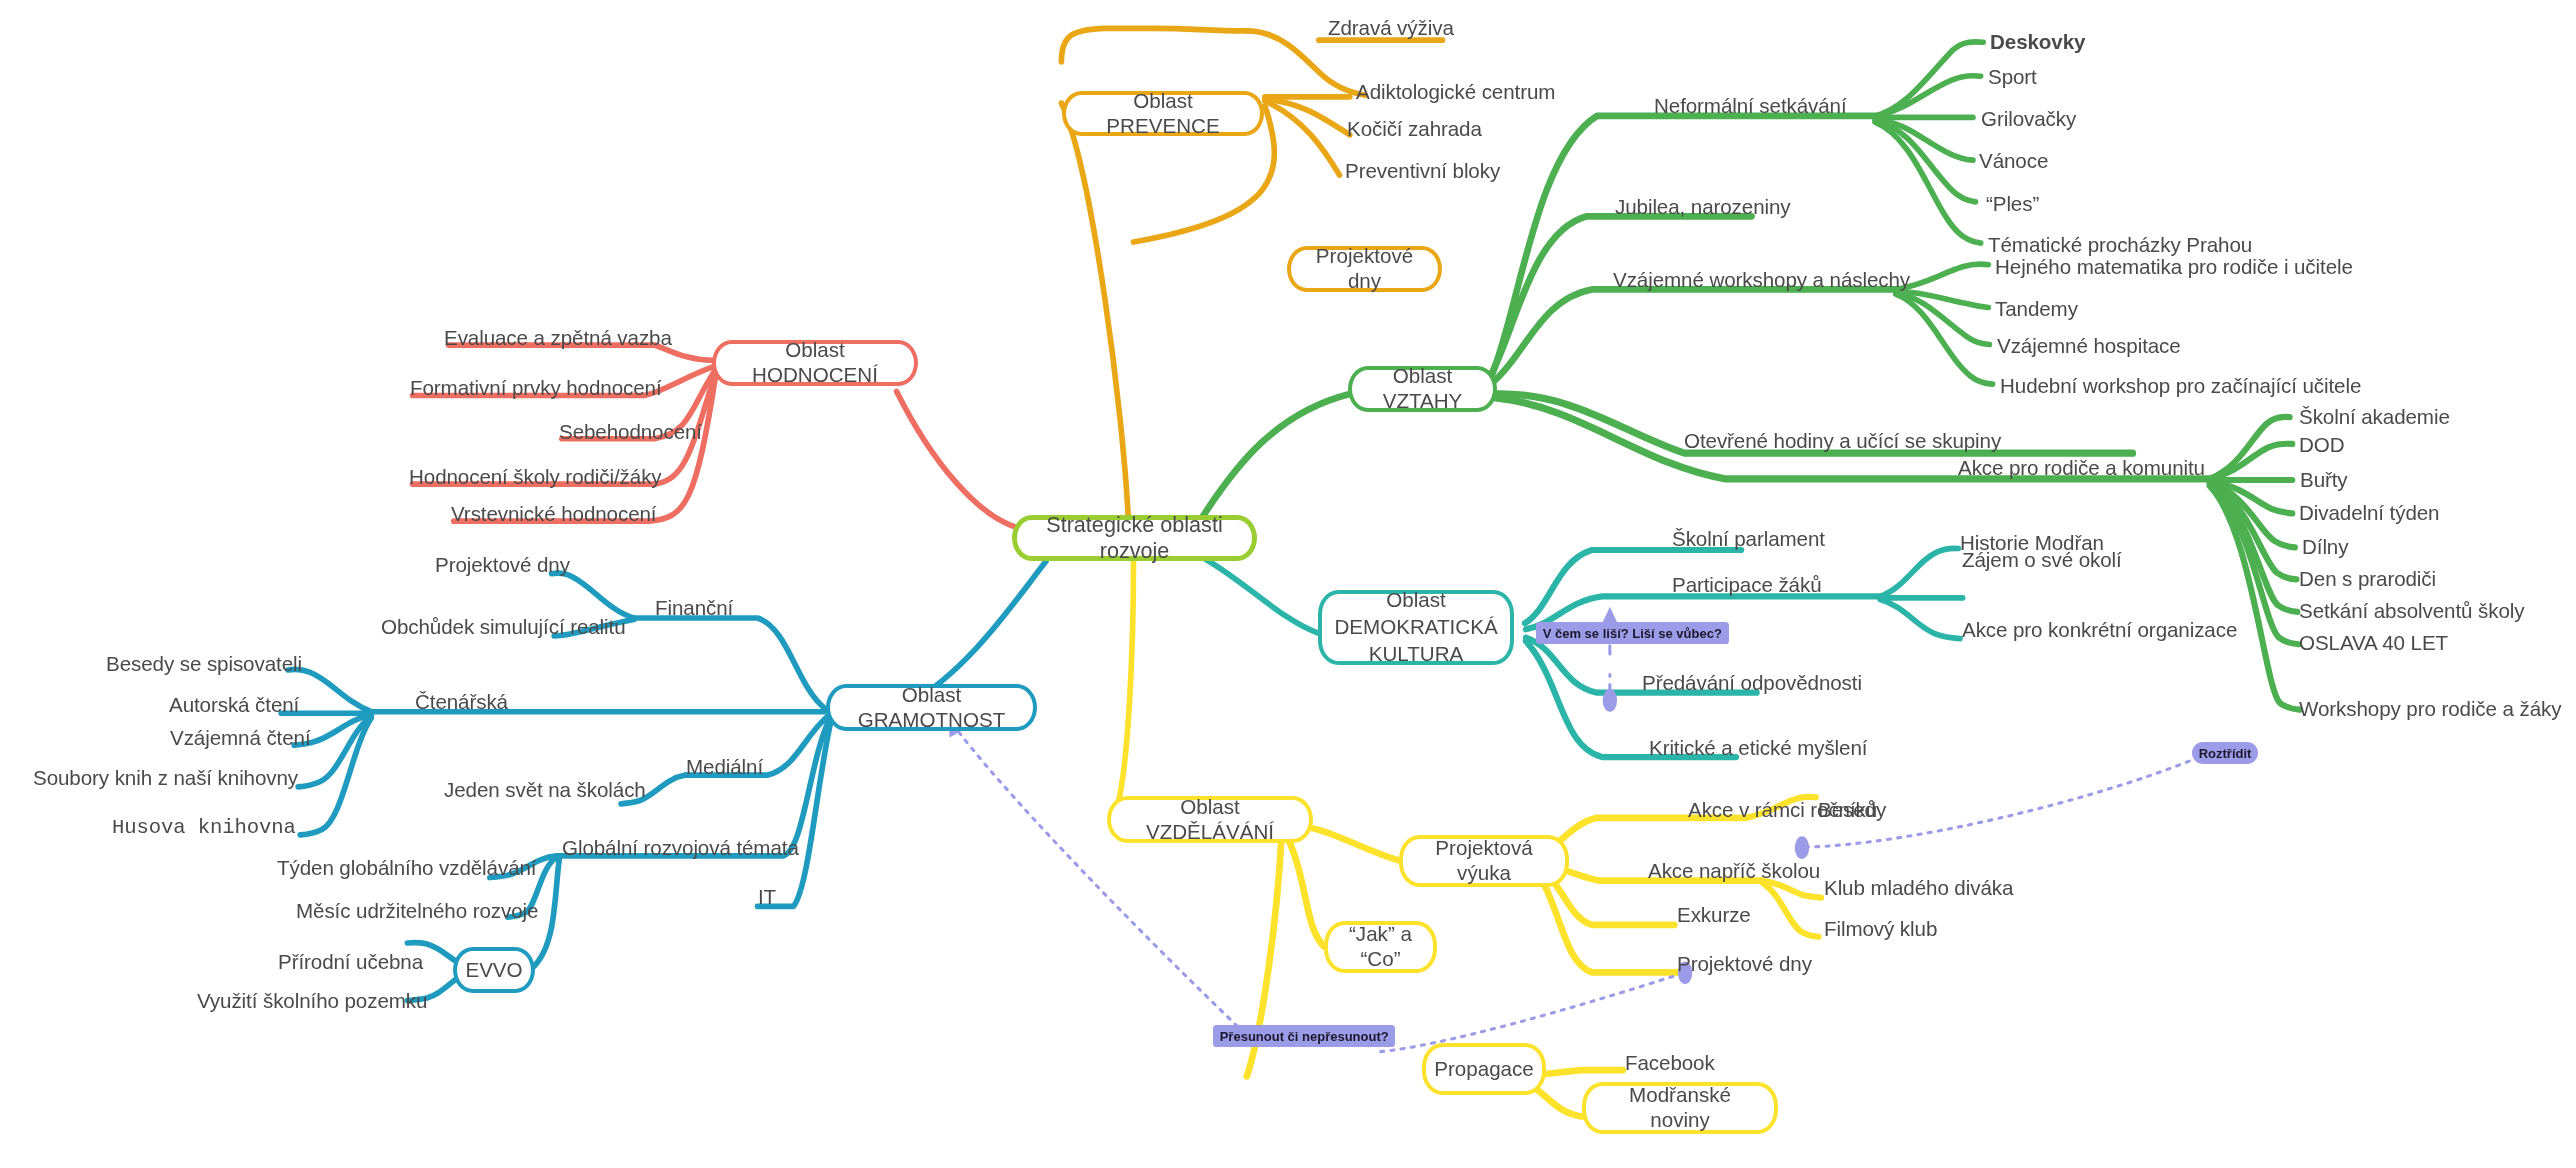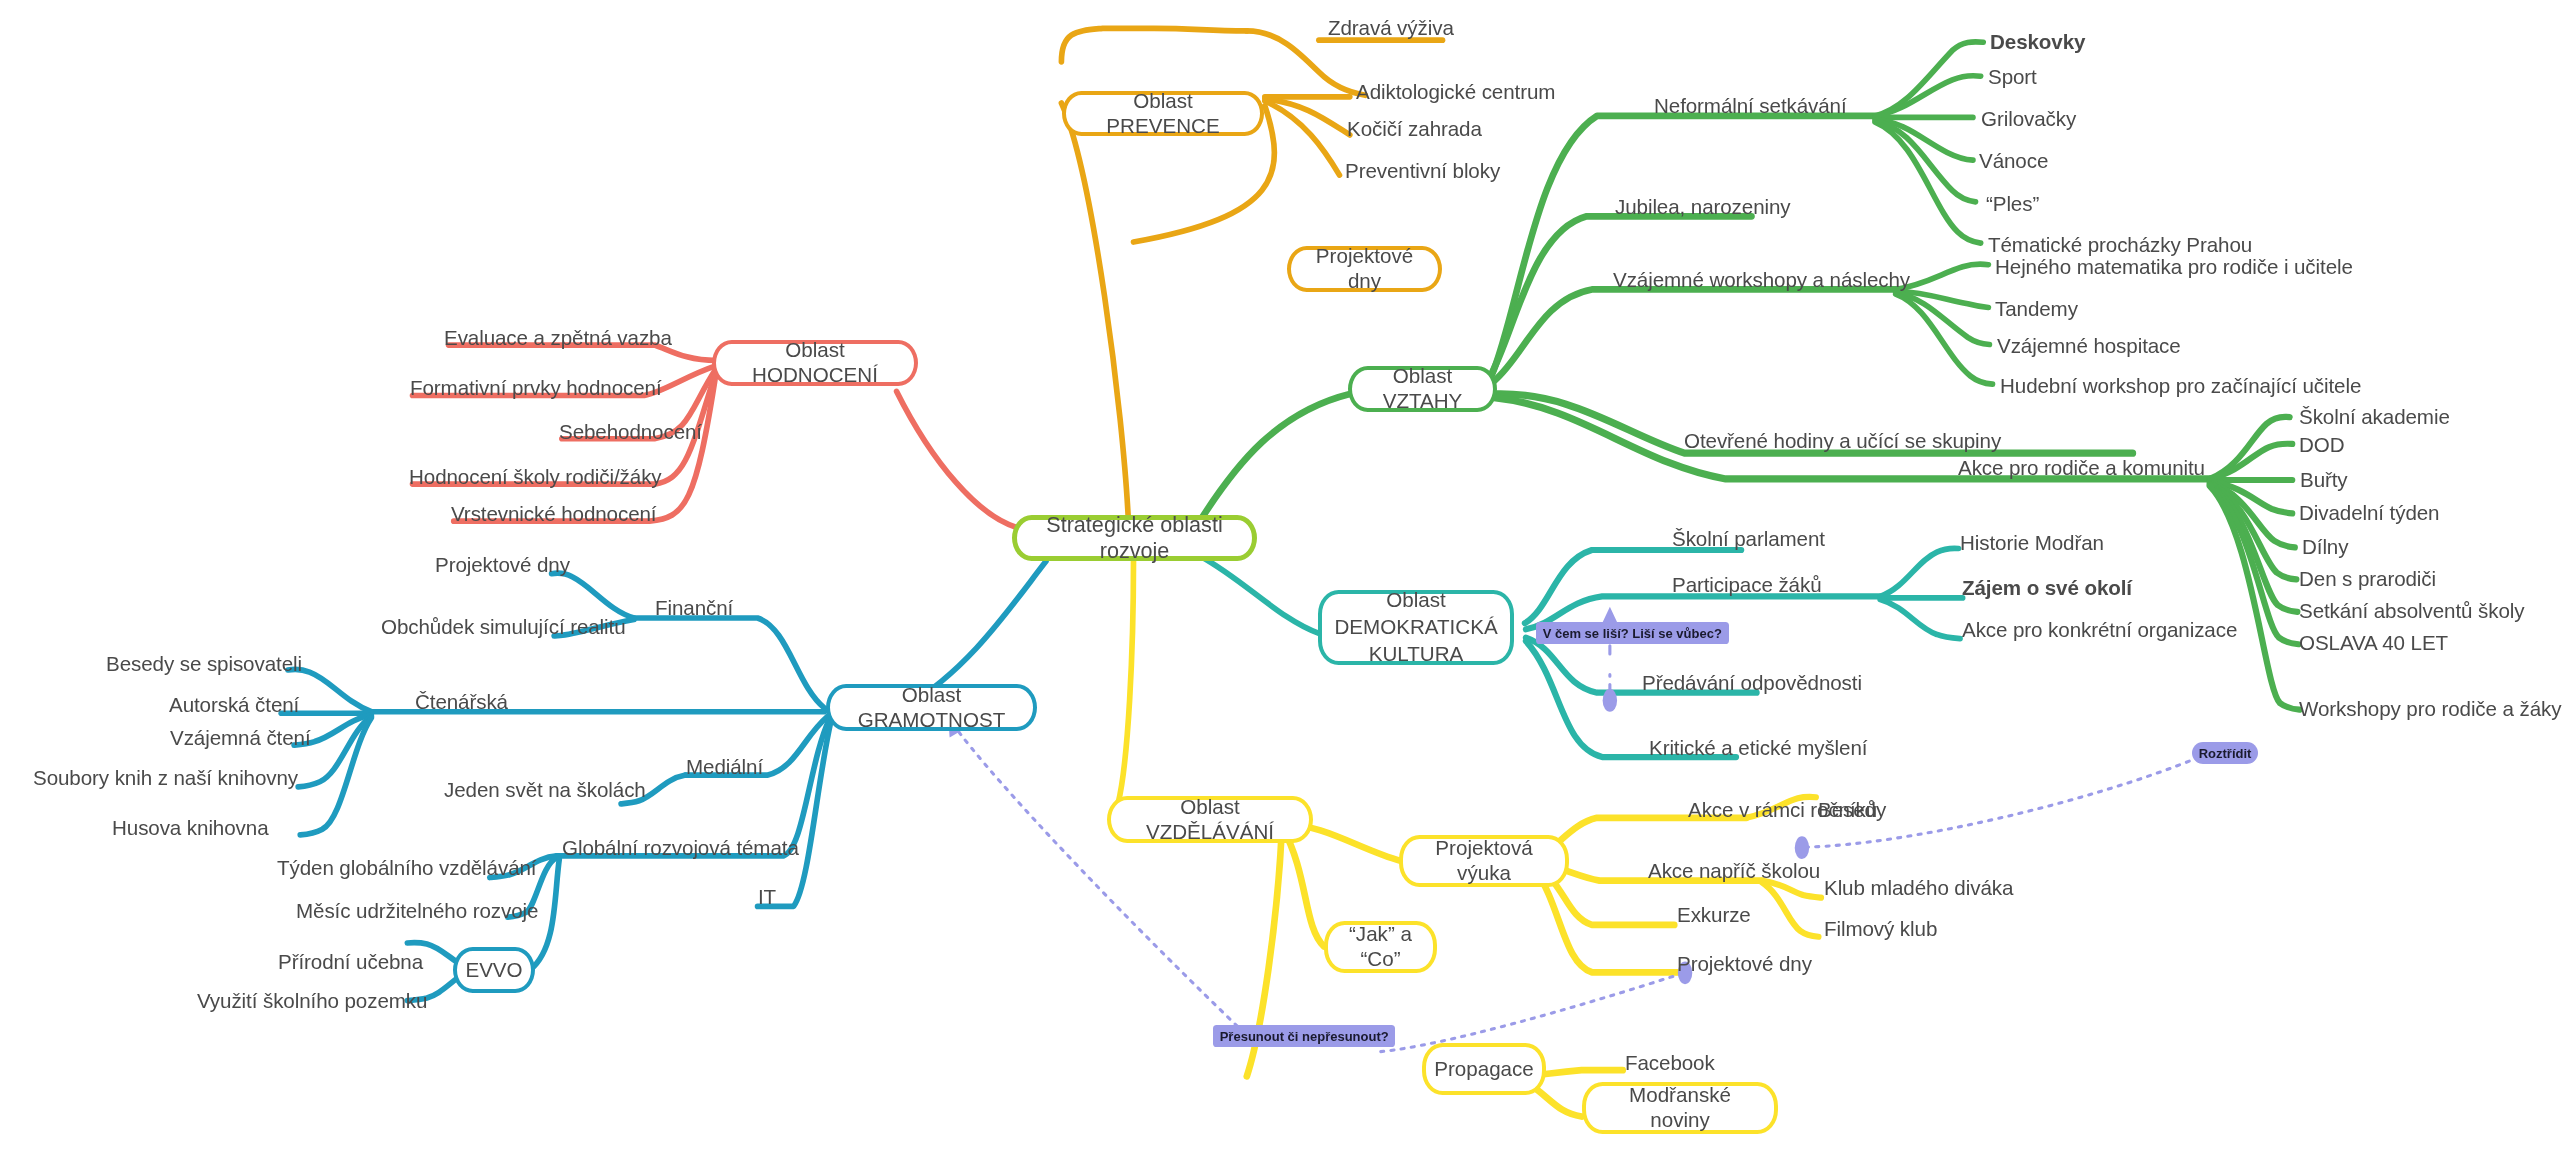--- a/index.html
+++ b/index.html
@@ -221,38 +221,38 @@
 
 <div class="lbl" style="left:655px;top:596px;">Finanční</div>
 <div class="lbl" style="left:435px;top:553px;">Projektové dny</div>
 <div class="lbl" style="left:381px;top:615px;">Obchůdek simulující realitu</div>
 
 <div class="lbl" style="left:415px;top:690px;">Čtenářská</div>
 <div class="lbl" style="left:106px;top:652px;">Besedy se spisovateli</div>
 <div class="lbl" style="left:169px;top:693px;">Autorská čtení</div>
 <div class="lbl" style="left:170px;top:726px;">Vzájemná čtení</div>
 <div class="lbl" style="left:33px;top:766px;">Soubory knih z naší knihovny</div>
-<div class="lbl" style="left:112px;top:816px;">Husova knihovna</div>
+<div class="lbl" style="left:112px;top:816px;font-family:Liberation Mono, monospace;">Husova knihovna</div>
 
 <div class="lbl" style="left:686px;top:755px;">Mediální</div>
 <div class="lbl" style="left:444px;top:778px;">Jeden svět na školách</div>
 
 <div class="lbl" style="left:562px;top:836px;">Globální rozvojová témata</div>
 <div class="lbl" style="left:277px;top:856px;">Týden globálního vzdělávání</div>
 <div class="lbl" style="left:296px;top:899px;">Měsíc udržitelného rozvoje</div>
 
 <div class="lbl" style="left:758px;top:885px;">IT</div>
 
 <div class="lbl" style="left:278px;top:950px;">Přírodní učebna</div>
 <div class="lbl" style="left:197px;top:989px;">Využití školního pozemku</div>
 
 <div class="lbl" style="left:1672px;top:527px;">Školní parlament</div>
 <div class="lbl" style="left:1672px;top:573px;">Participace žáků</div>
 <div class="lbl" style="left:1960px;top:531px;">Historie Modřan</div>
-<div class="lbl" style="left:1962px;top:576px;font-weight:bold;">Zájem o své okolí</div>
+<div class="lbl" style="left:1962px;top:548px;">Zájem o své okolí</div>
 <div class="lbl" style="left:1962px;top:618px;">Akce pro konkrétní organizace</div>
 <div class="lbl" style="left:1642px;top:671px;">Předávání odpovědnosti</div>
 <div class="lbl" style="left:1649px;top:736px;">Kritické a etické myšlení</div>
 
 <div class="lbl" style="left:1648px;top:798px;margin-left:40px;">Akce v rámci ročníků</div>
 <div class="lbl" style="left:1648px;top:859px;">Akce napříč školou</div>
 <div class="lbl" style="left:1677px;top:903px;">Exkurze</div>
 <div class="lbl" style="left:1677px;top:952px;">Projektové dny</div>
 <div class="lbl" style="left:1818px;top:798px;">Besedy</div>
 <div class="lbl" style="left:1824px;top:876px;">Klub mladého diváka</div>

